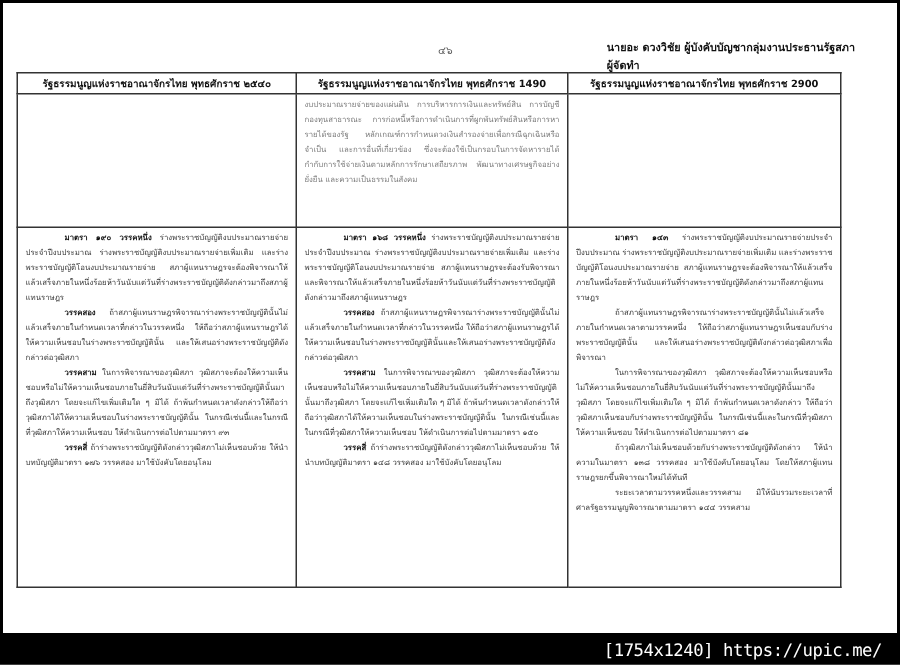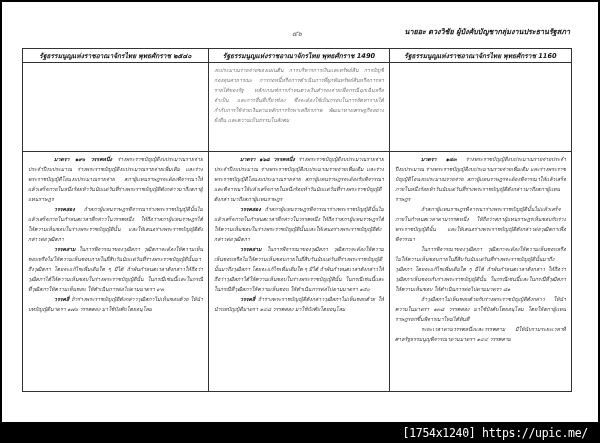--- a/index.html
+++ b/index.html
@@ -3,33 +3,32 @@
 <meta charset="utf-8">
 <style>
   html, body { margin: 0; padding: 0; }
   body {
     width: 600px; height: 443px; background: #000; position: relative; overflow: hidden;
     font-family: "DejaVu Sans", sans-serif;
   }
   .page {
     position: absolute; left: 2px; top: 2px; width: 596px; height: 420px;
     background: #fff;
-    font-style: italic;
   }
   .page-number {
     position: absolute; left: 290px; top: 26px; font-size: 7px; color: #555;
     font-family: "DejaVu Serif", serif;
   }
   .author-line {
     position: absolute; right: 28px; top: 24px; font-size: 7.2px; font-weight: bold; color: #111;
     text-align: left; line-height: 12px;
     font-family: "DejaVu Sans", sans-serif;
   }
   table.compare {
-    position: absolute; left: 20px; top: 46px; width: 549px; border-collapse: collapse;
+    position: absolute; left: 9px; top: 46px; width: 549px; border-collapse: collapse;
     table-layout: fixed;
   }
   table.compare th, table.compare td {
     border: 1px solid #333; vertical-align: top; padding: 2px 5px; box-sizing: border-box;
   }
   table.compare th {
     height: 14px; font-size: 6.6px; font-weight: bold; color: #111; text-align: center;
     white-space: nowrap; overflow: hidden; padding: 1px 3px;
   }
   .col1 { width: 186px; }
@@ -52,33 +51,34 @@
     font-family: "DejaVu Sans Mono", monospace; letter-spacing: -0.3px;
   }
 </style>
 </head>
 <body>
 
 <div class="page">
   <div class="page-number">๔๖</div>
   <div class="author-line">
     <div>นายอะ ดวงวิชัย ผู้บังคับบัญชากลุ่มงานประธานรัฐสภา</div>
+    <div>ผู้จัดทำ</div>
   </div>
 
   <table class="compare">
     <colgroup>
       <col class="col1">
         <col class="col2">
         <col class="col3">
     </colgroup>
     <thead>
       <tr>
         <th>รัฐธรรมนูญแห่งราชอาณาจักรไทย พุทธศักราช ๒๕๔๐</th>
         <th>รัฐธรรมนูญแห่งราชอาณาจักรไทย พุทธศักราช 1490</th>
-        <th>รัฐธรรมนูญแห่งราชอาณาจักรไทย พุทธศักราช 1160</th>
+        <th>รัฐธรรมนูญแห่งราชอาณาจักรไทย พุทธศักราช 2900</th>
       </tr>
     </thead>
     <tbody>
       <tr class="row-top">
         <td>
             <p></p>
           </td>
         <td>
             <p class="gray">งบประมาณรายจ่ายของแผ่นดิน การบริหารการเงินและทรัพย์สิน การบัญชี กองทุนสาธารณะ การก่อหนี้หรือการดำเนินการที่ผูกพันทรัพย์สินหรือการหารายได้ของรัฐ หลักเกณฑ์การกำหนดวงเงินสำรองจ่ายเพื่อกรณีฉุกเฉินหรือจำเป็น และการอื่นที่เกี่ยวข้อง ซึ่งจะต้องใช้เป็นกรอบในการจัดหารายได้ กำกับการใช้จ่ายเงินตามหลักการรักษาเสถียรภาพ พัฒนาทางเศรษฐกิจอย่างยั่งยืน และความเป็นธรรมในสังคม</p>
           </td>

